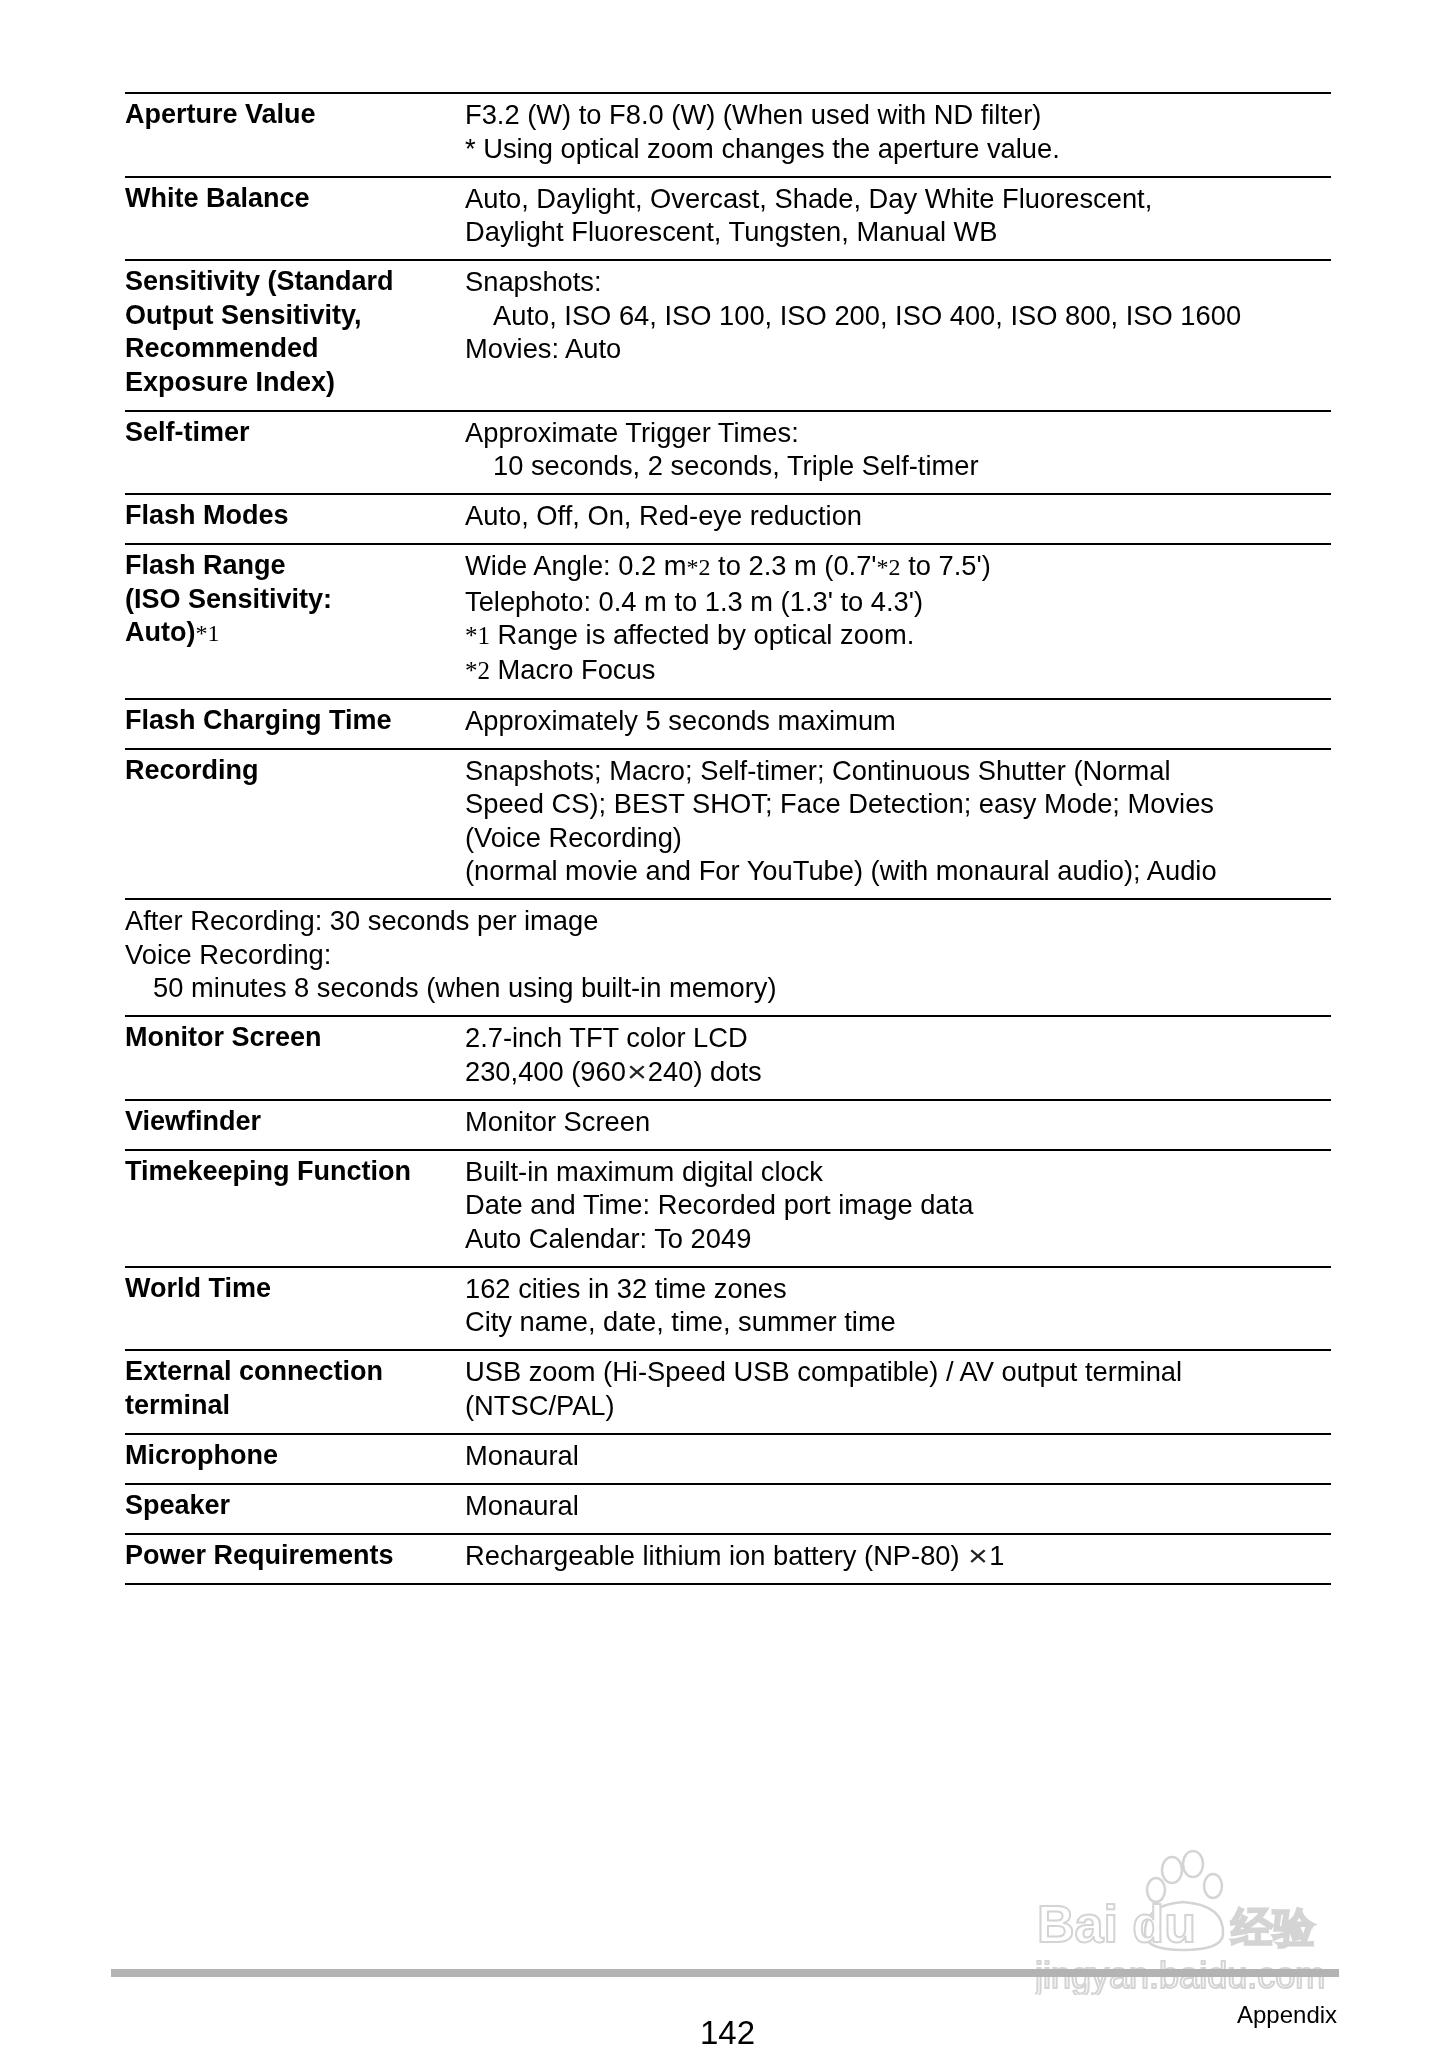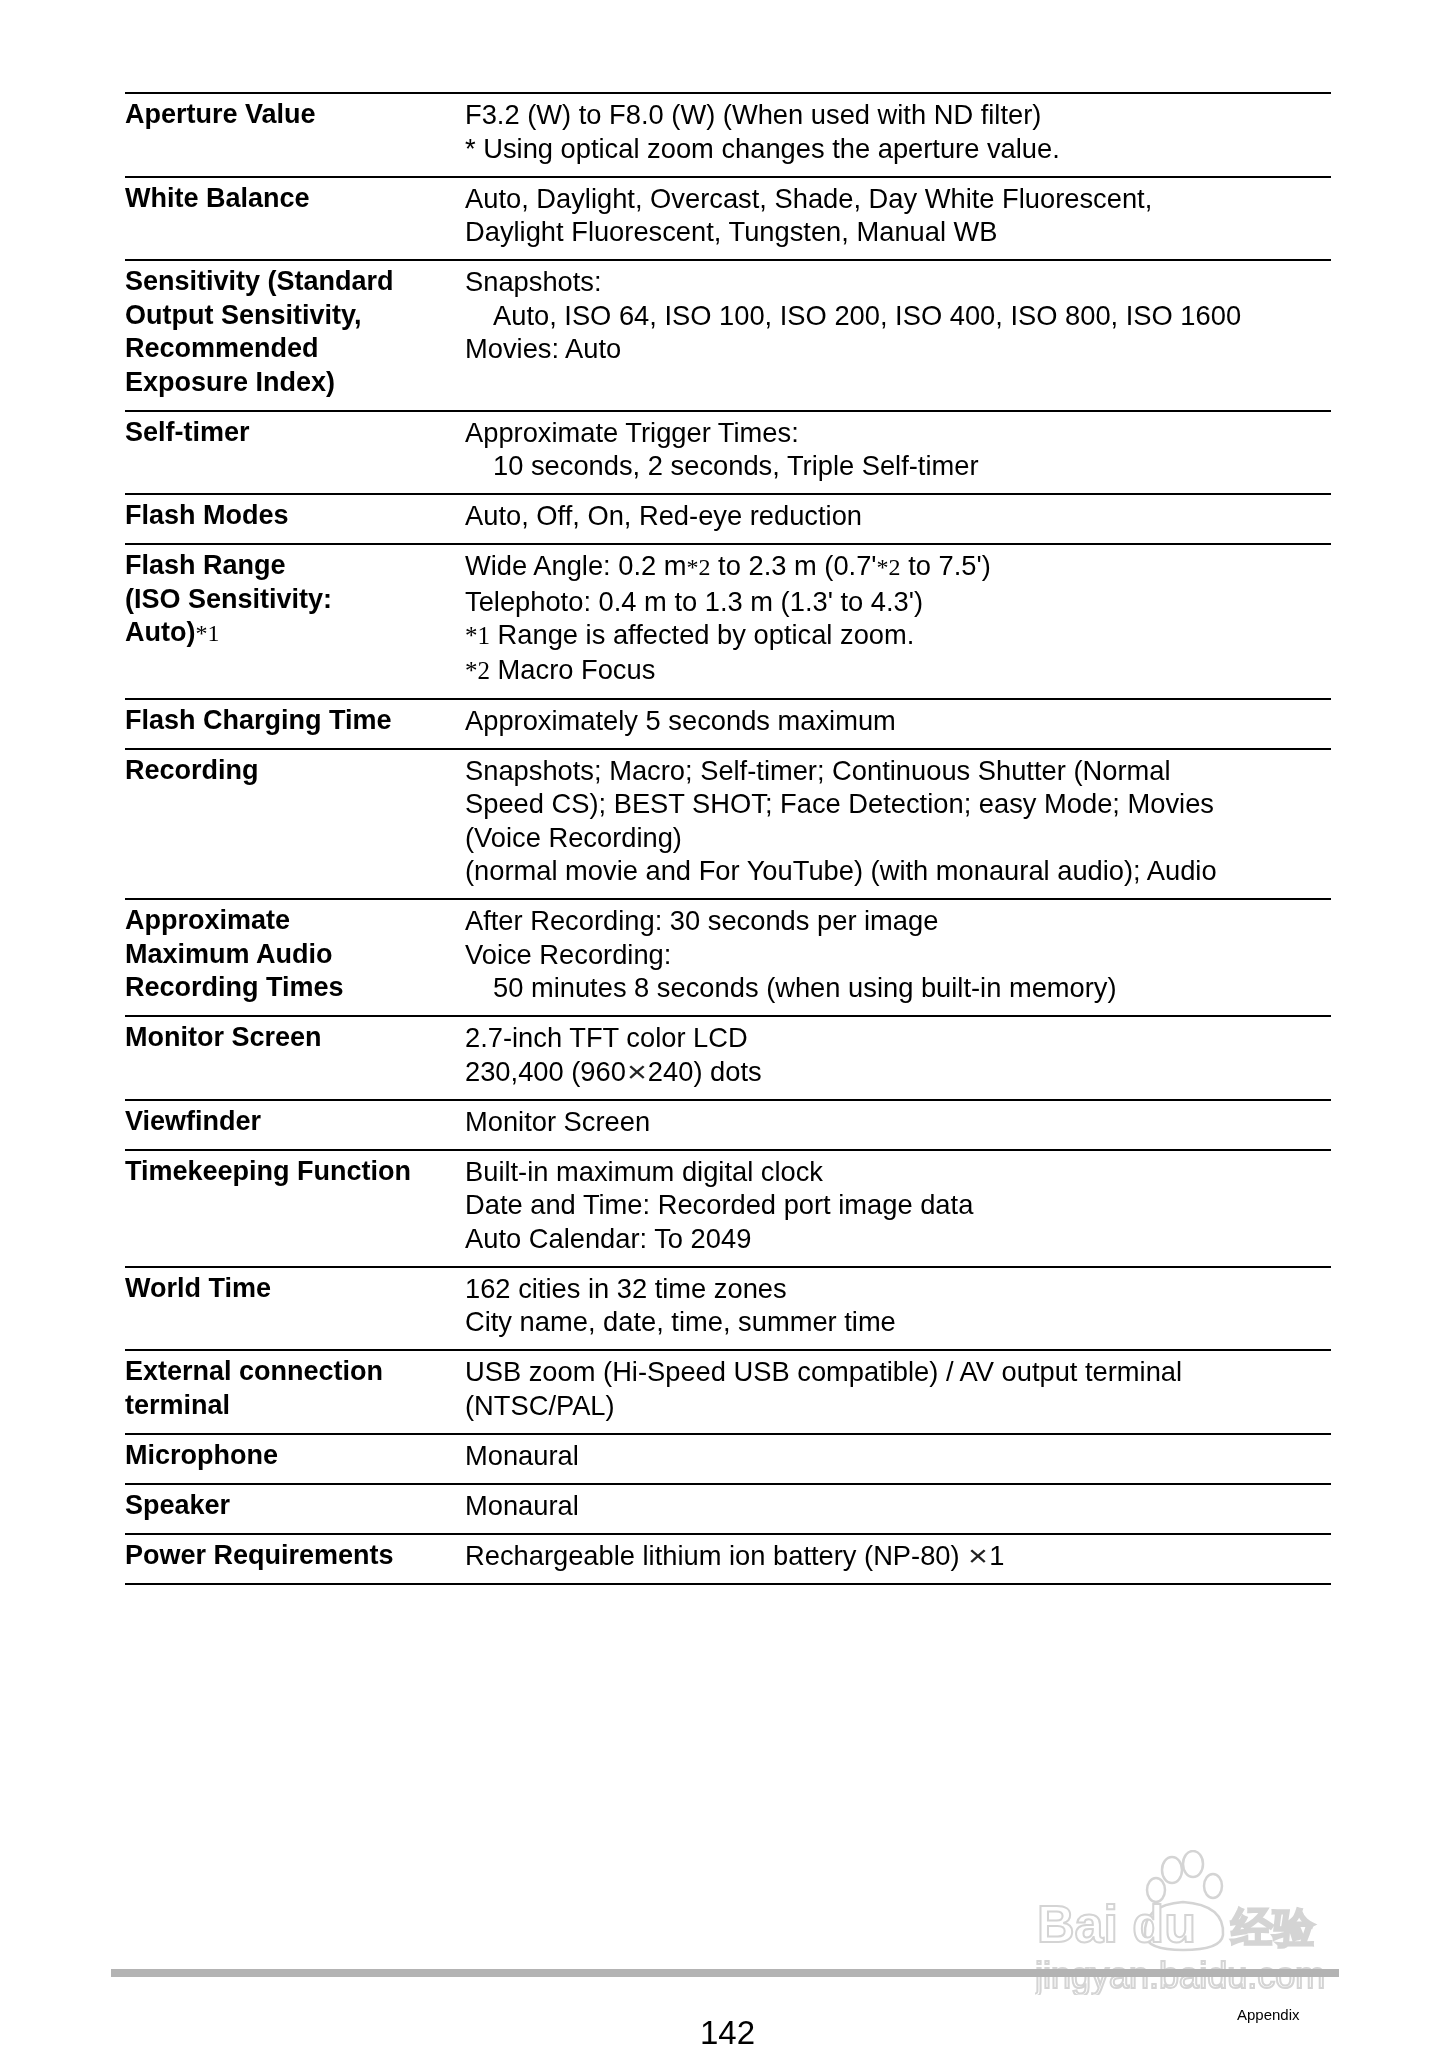--- a/index.html
+++ b/index.html
@@ -81,21 +81,21 @@
     position: absolute;
     left: 700px;
     top: 2017px;
     font-size: 33px;
     line-height: 32px;
   }
   .section-label {
     position: absolute;
     left: 1237px;
     top: 2003px;
-    font-size: 15px;
+    font-size: 24px;
     line-height: 24px;
   }
   .watermark {
     position: absolute;
     left: 1035px;
     top: 1850px;
     width: 320px;
     height: 145px;
     pointer-events: none;
   }
@@ -171,23 +171,20 @@
     <div class="spec-label">Recording</div>
     <div class="spec-value">
       <span class="spec-line">Snapshots; Macro; Self-timer; Continuous Shutter (Normal</span>
       <span class="spec-line">Speed CS); BEST SHOT; Face Detection; easy Mode; Movies</span>
       <span class="spec-line">(Voice Recording)</span>
       <span class="spec-line">(normal movie and For YouTube) (with monaural audio); Audio</span>
     </div>
   </div>
 
   <div class="spec-row">
-    <div class="spec-label">Approximate
-Maximum Audio
-Recording Times</div>
     <div class="spec-value">
       <span class="spec-line">After Recording: 30 seconds per image</span>
       <span class="spec-line">Voice Recording:</span>
       <span class="spec-line indent">50 minutes 8 seconds (when using built-in memory)</span>
     </div>
   </div>
 
   <div class="spec-row">
     <div class="spec-label">Monitor Screen</div>
     <div class="spec-value">

